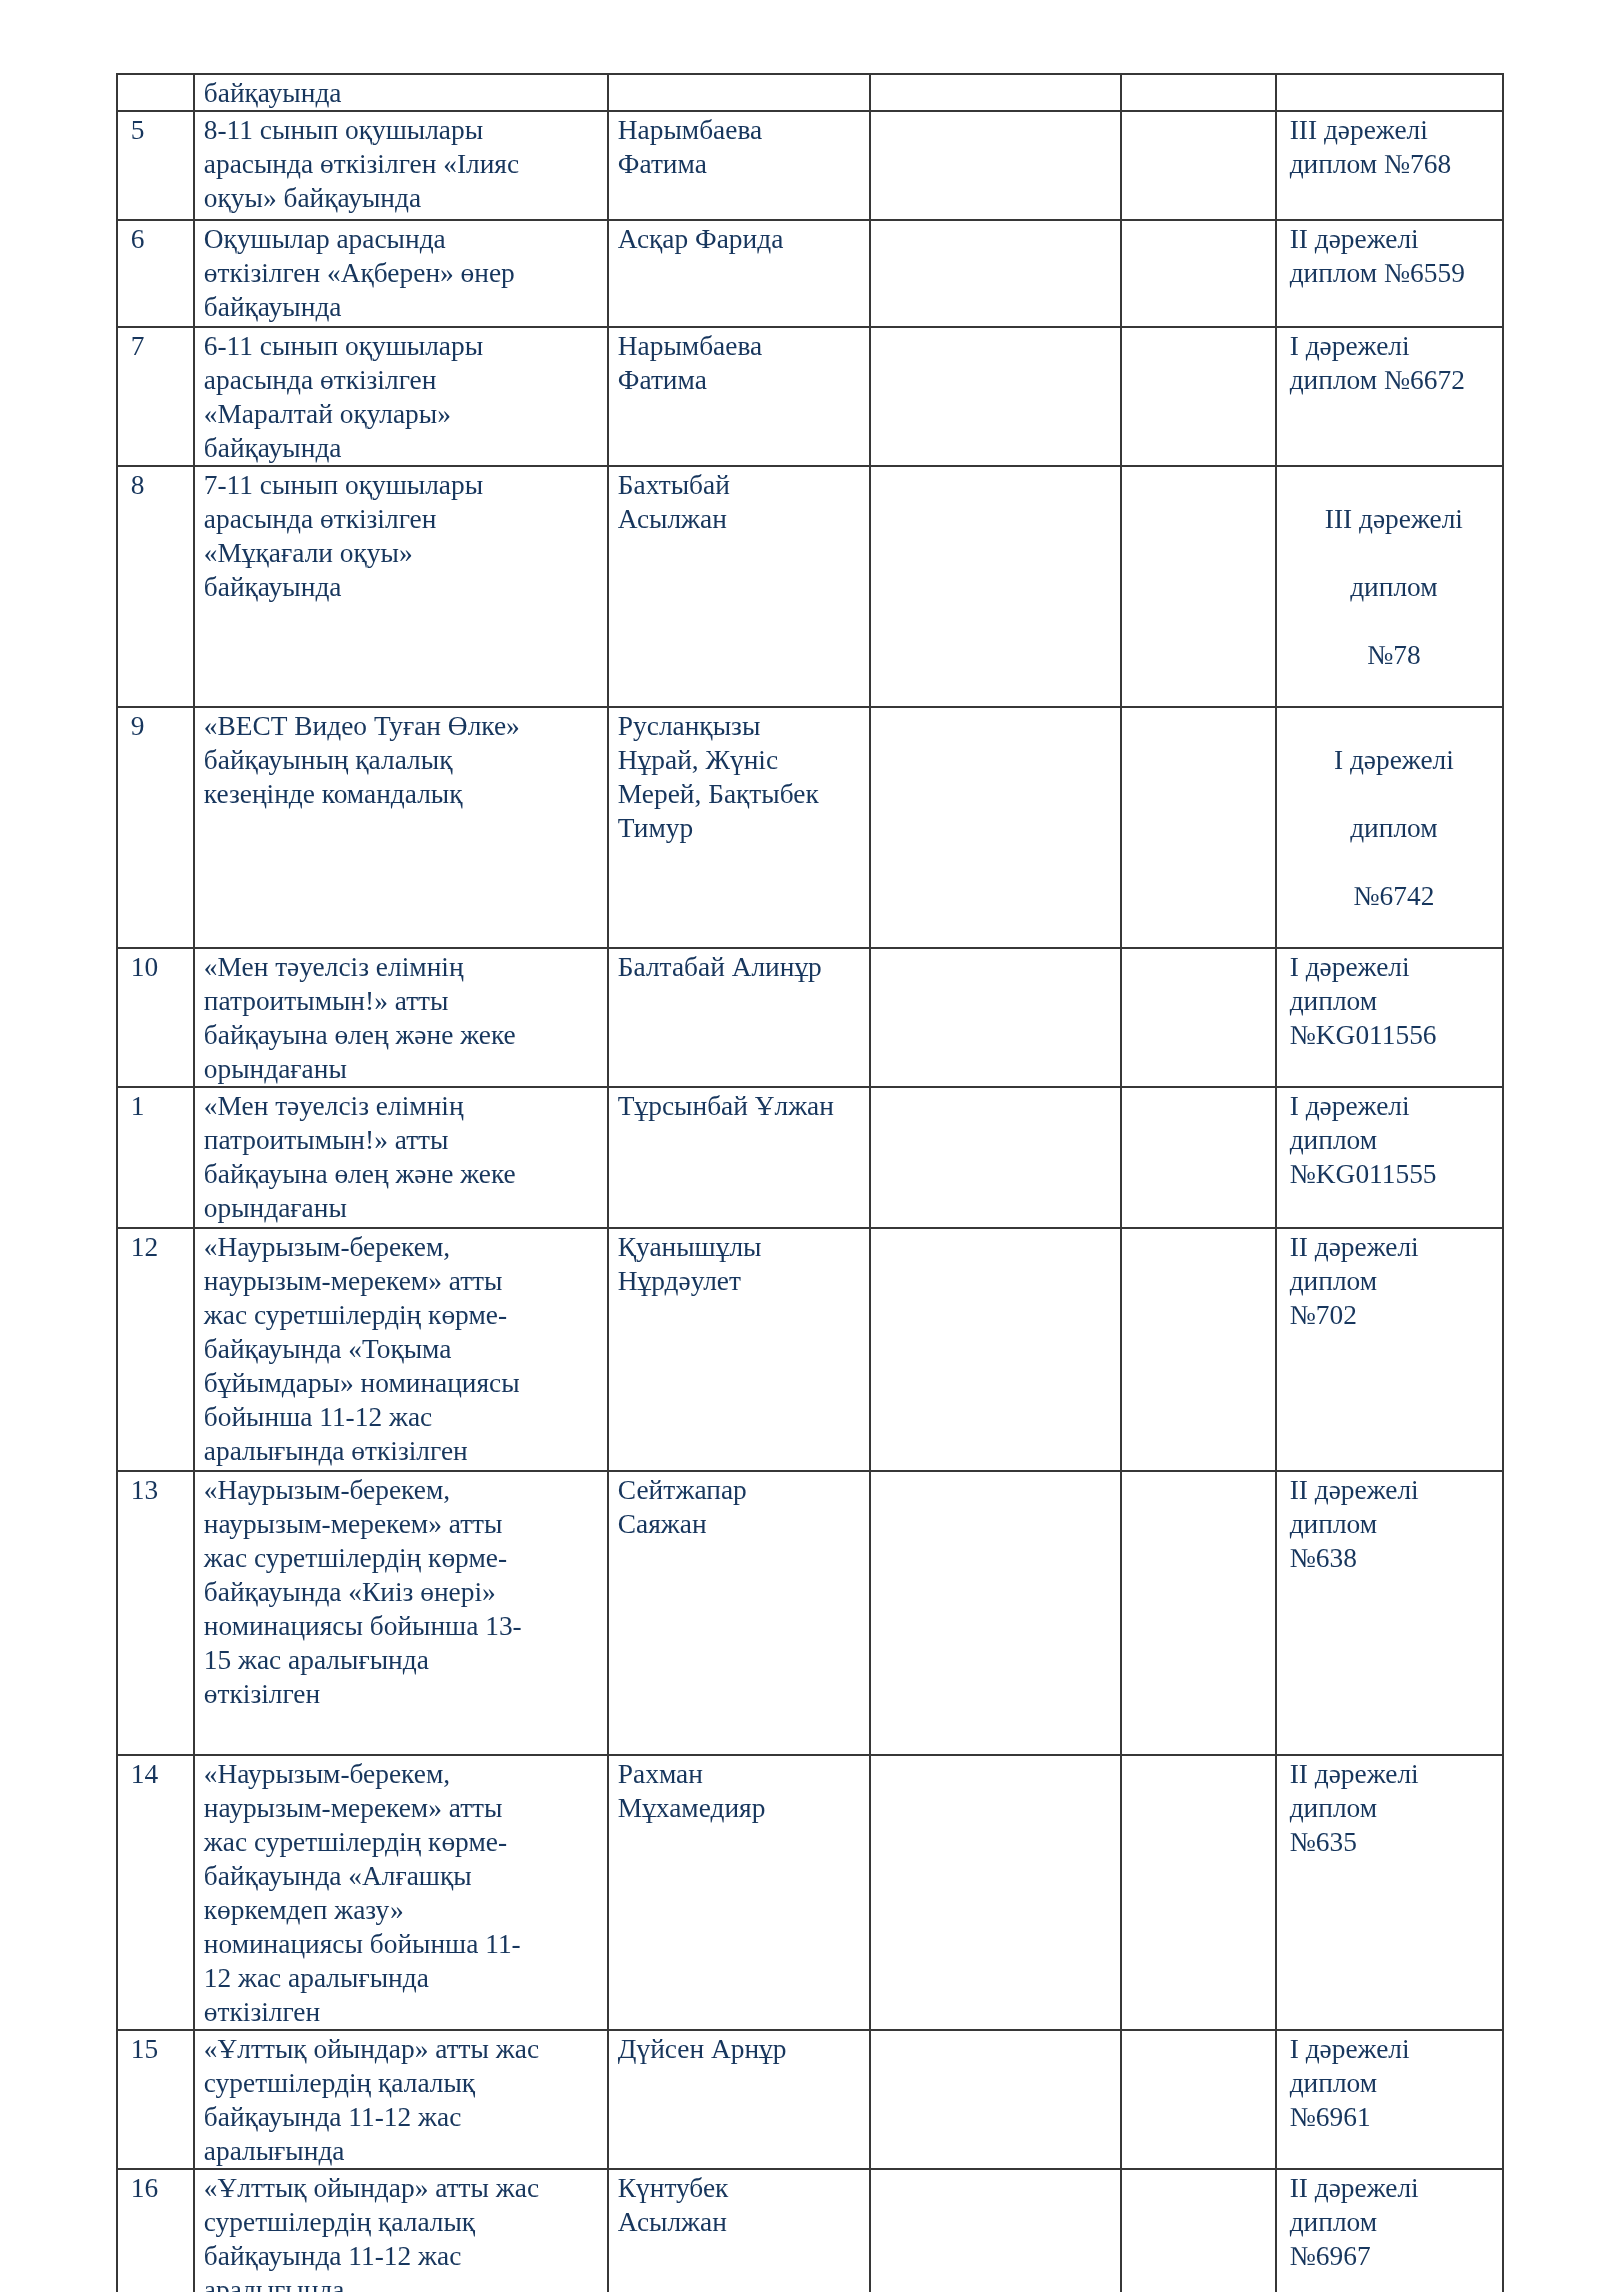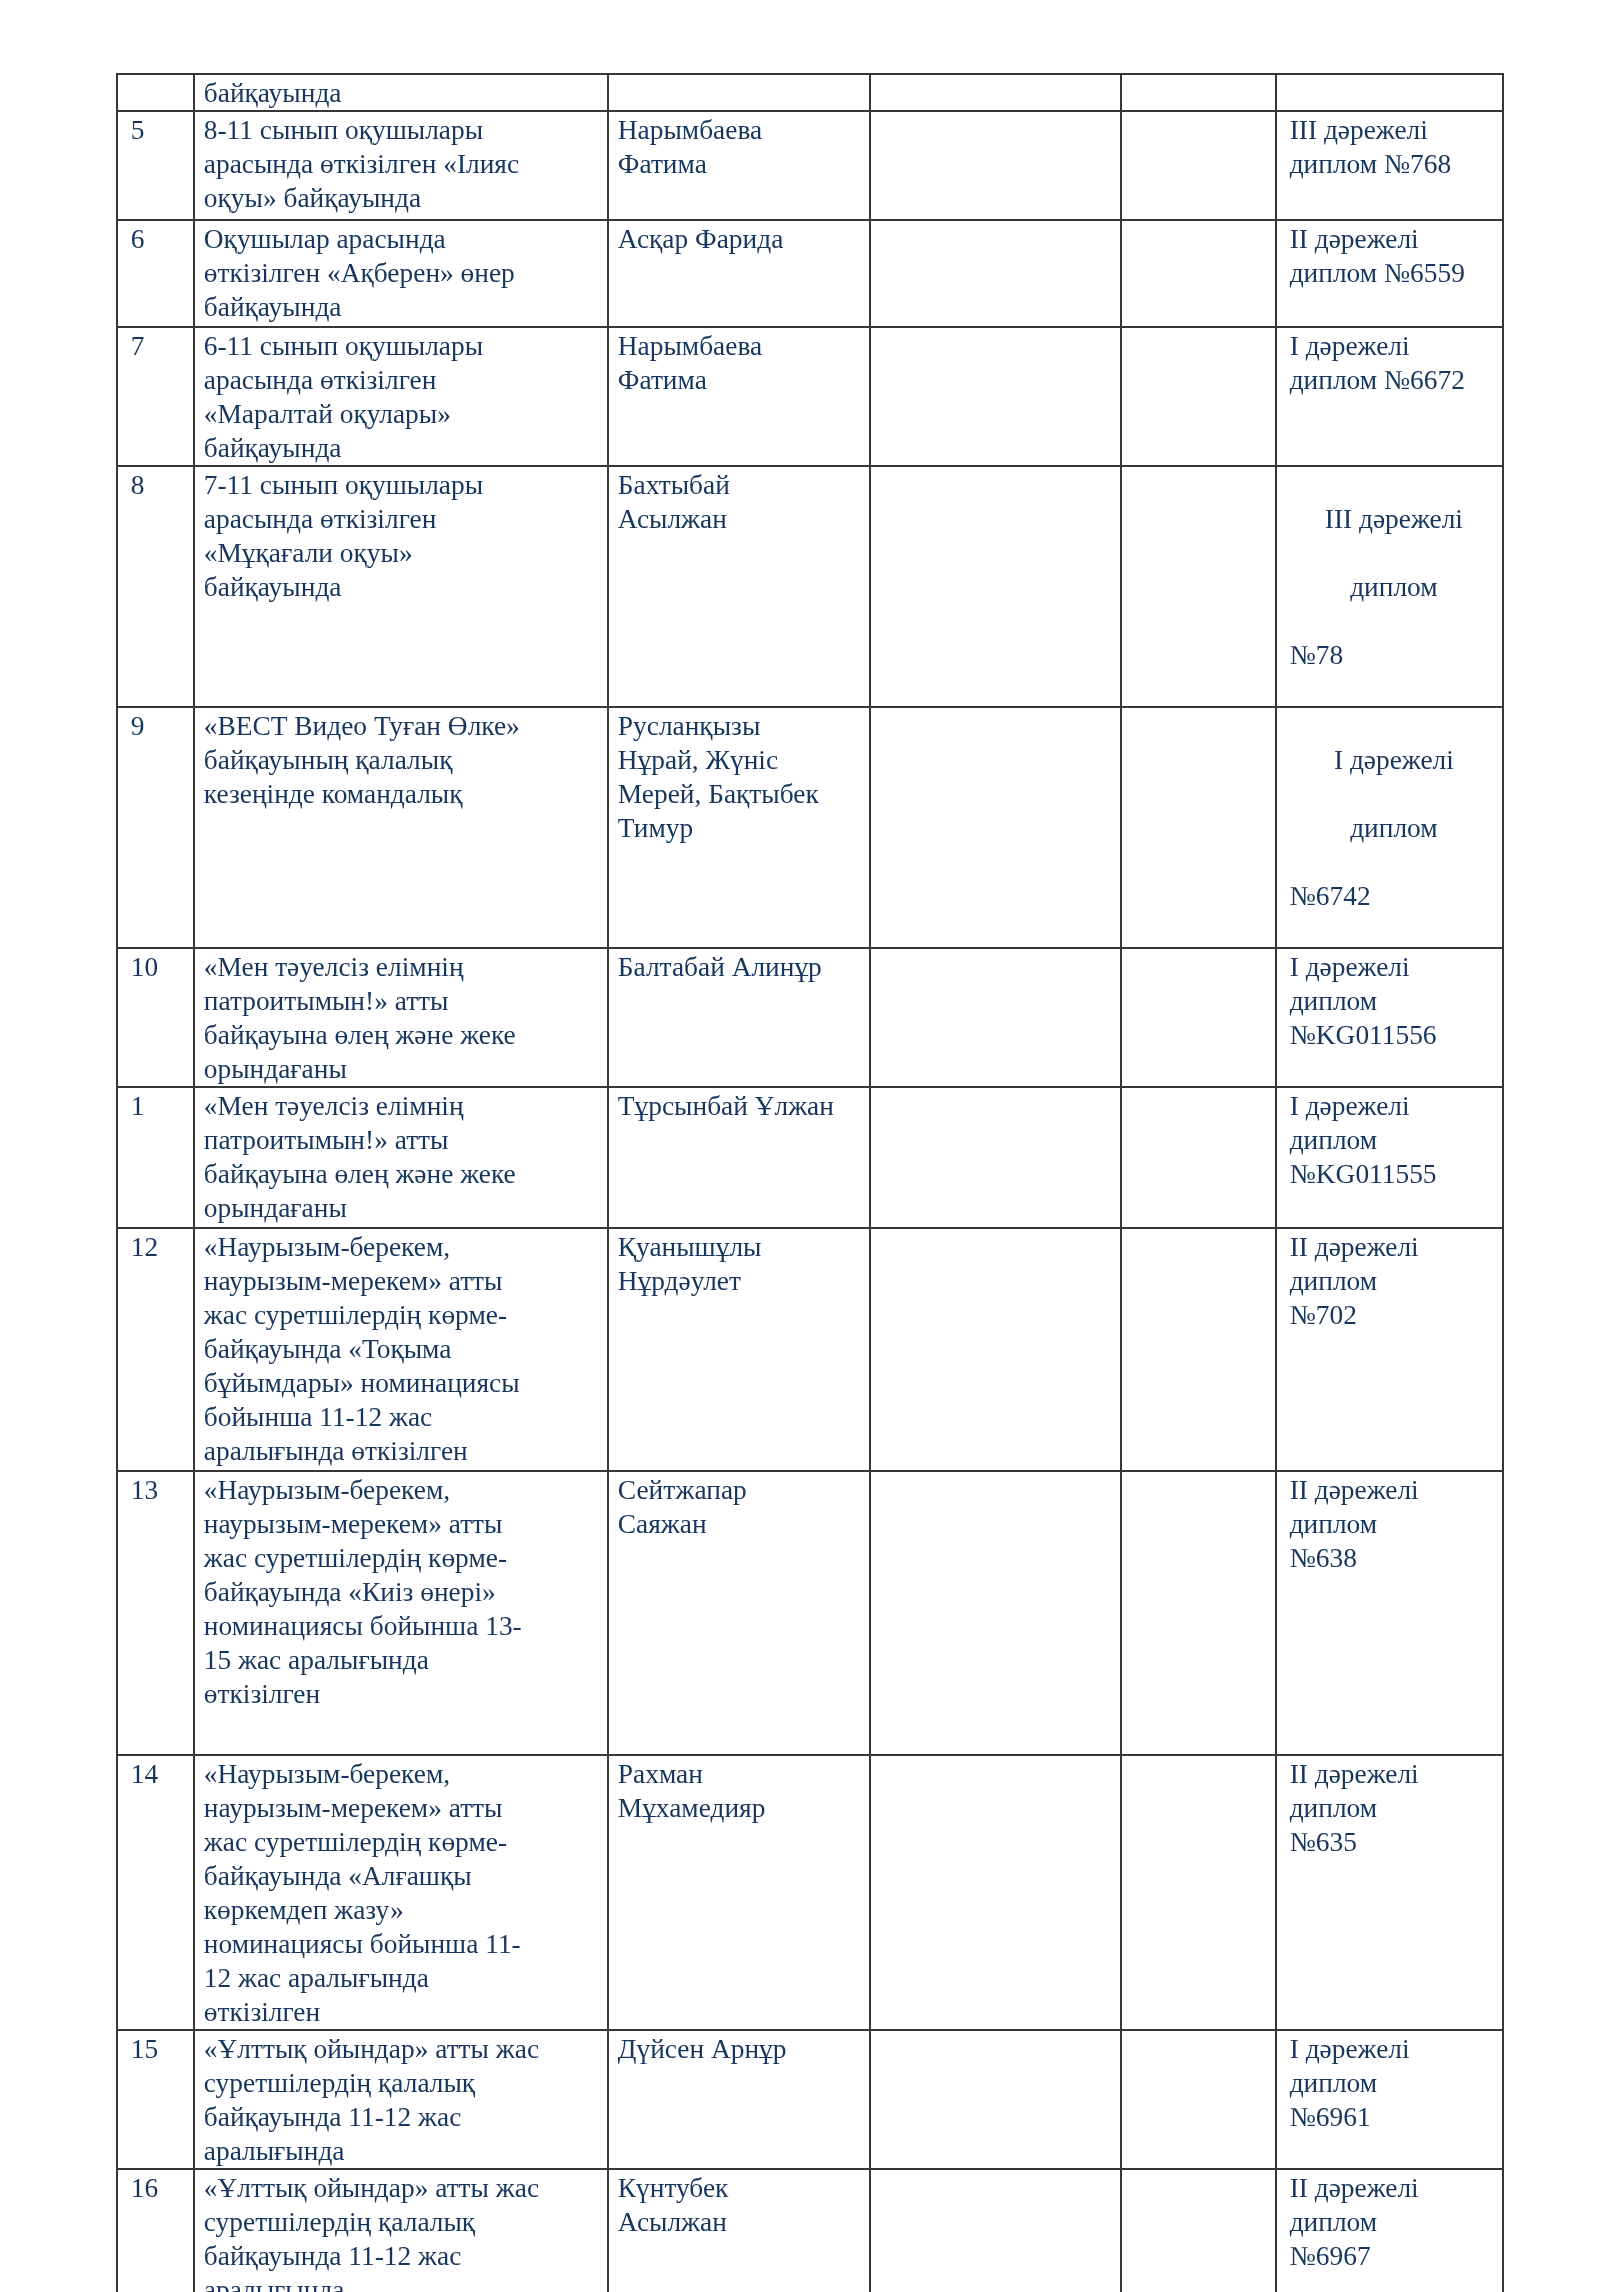--- a/index.html
+++ b/index.html
@@ -25,21 +25,21 @@
     line-height:34px;
     white-space:pre-line;
     overflow:hidden;
   }
   td.num {padding:1px 3.9px 0 12.7px;}
   td.desc{padding:1px 7.8px 0 8.8px;}
   td.part{padding:1px 5.9px 0 8.8px;}
   td.dip {padding:1px 3.9px 0 12.7px;}
   td.dip .ln{white-space:normal;}
   td.dip .ln.center{text-align:center;}
-  td.dip .ln.left{text-align:left;}
+  td.dip .ln.left{text-align:center;}
 </style>
 </head>
 <body>
 
 <div>
   <table class="awards">
     <colgroup>
       <col style="width:77px">
       <col style="width:414px">
       <col style="width:262px">

